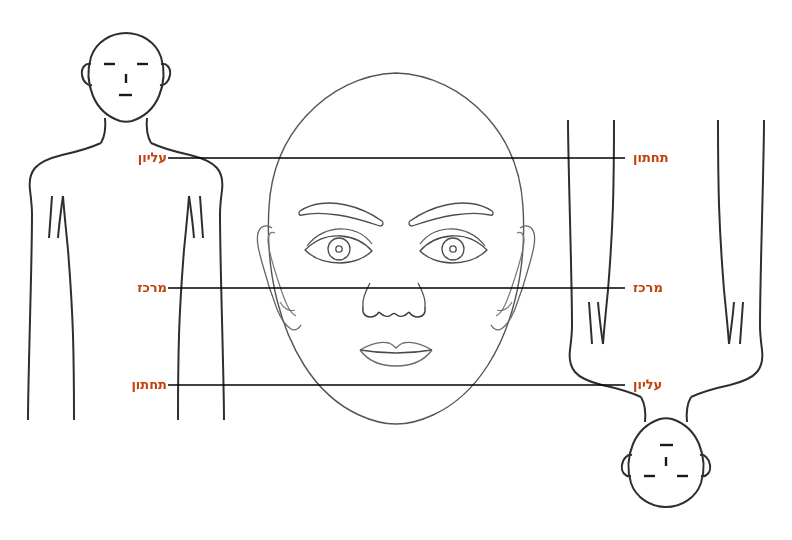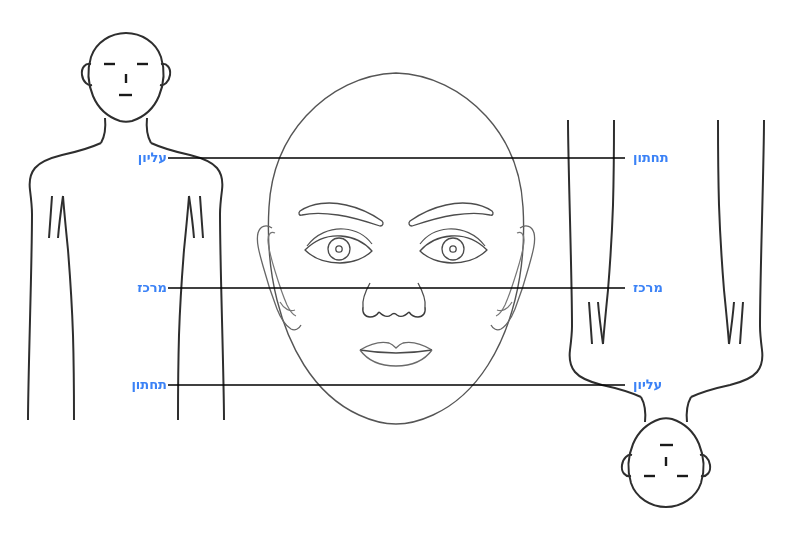--- a/index.html
+++ b/index.html
@@ -22,21 +22,21 @@
     left: 0;
     top: 0;
     width: 792px;
     height: 540px;
   }
   .label {
     position: absolute;
     font-family: "DejaVu Sans", sans-serif;
     font-size: 13px;
     font-weight: bold;
-    color: #3b82f6;
+    color: #c2410c;
     direction: rtl;
     unicode-bidi: bidi-override;
     white-space: nowrap;
     line-height: 1;
   }
   .label-left {
     text-align: right;
   }
   .label-right {
     text-align: left;

